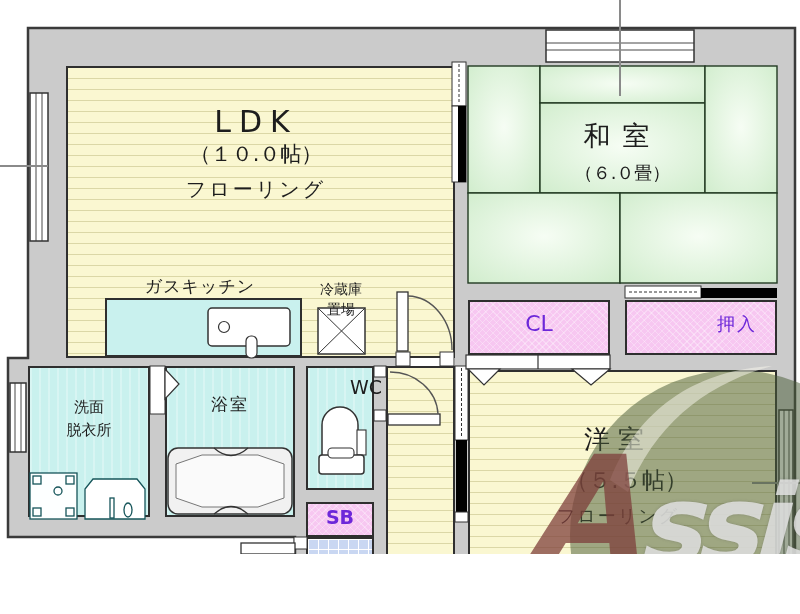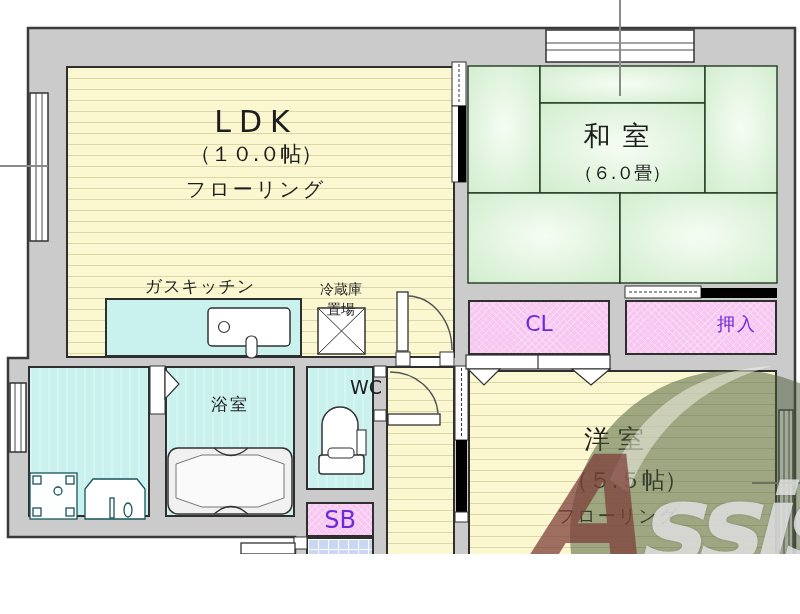--- a/index.html
+++ b/index.html
@@ -222,30 +222,34 @@
   </div>
 
   <div class="lbl purple" style="left:468px;top:311px;width:142px;font-size:22px;">
     <span>CL</span>
   </div>
 
   <div class="lbl purple" style="left:625px;top:313px;width:152px;font-size:18px;letter-spacing:2px;padding-left:36px;">
     <span>押入</span>
   </div>
 
+  <div class="lbl" style="left:28px;top:396px;width:122px;font-size:15px;line-height:1.5;">
+    <div>洗面</div>
+    <div>脱衣所</div>
+  </div>
 
   <div class="lbl" style="left:165px;top:394px;width:130px;font-size:17px;letter-spacing:2px;">
     <span>浴室</span>
   </div>
 
   <div class="lbl" style="left:306px;top:376px;width:68px;font-size:19px;margin-left:26px;">
     <span>WC</span>
   </div>
 
-  <div class="lbl purple" style="left:306px;top:506px;width:68px;font-size:24px;">
+  <div class="lbl purple" style="left:306px;top:506px;width:68px;font-size:19px;font-weight:bold;">
     <span>SB</span>
   </div>
 
   <div class="lbl" style="left:306px;top:556px;width:68px;font-size:12px;color:#1a2a5a;">
     <span>玄関</span>
   </div>
 
   <div class="lbl" style="left:468px;top:424px;width:300px;">
     <div style="font-size:26px;letter-spacing:8px;">洋室</div>
     <div style="font-size:23px;margin-top:12px;padding-left:17px;">（５.５帖）</div>

